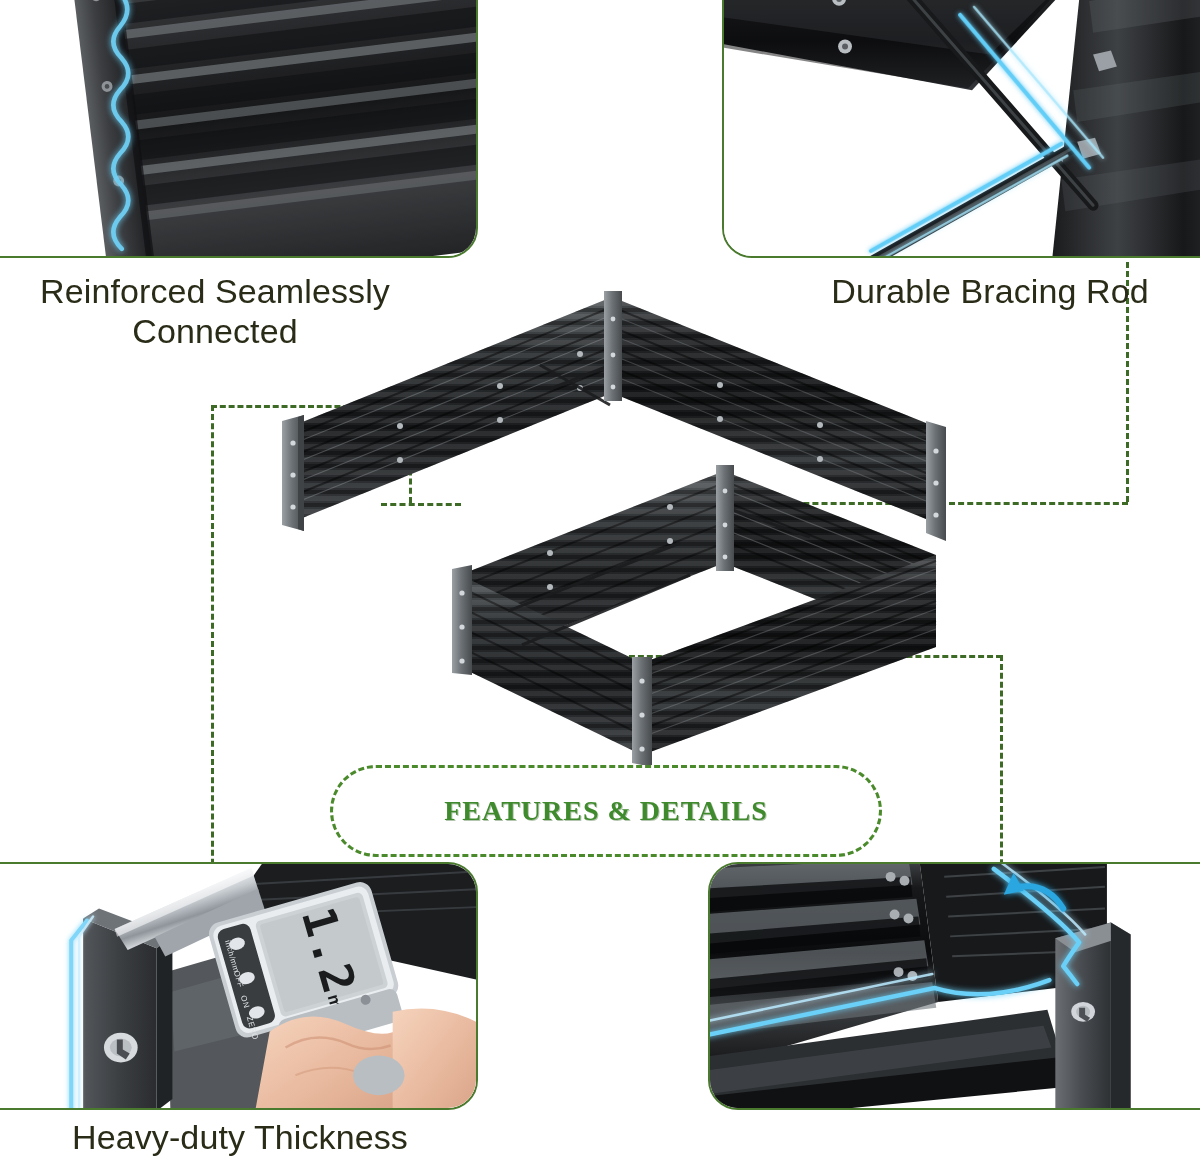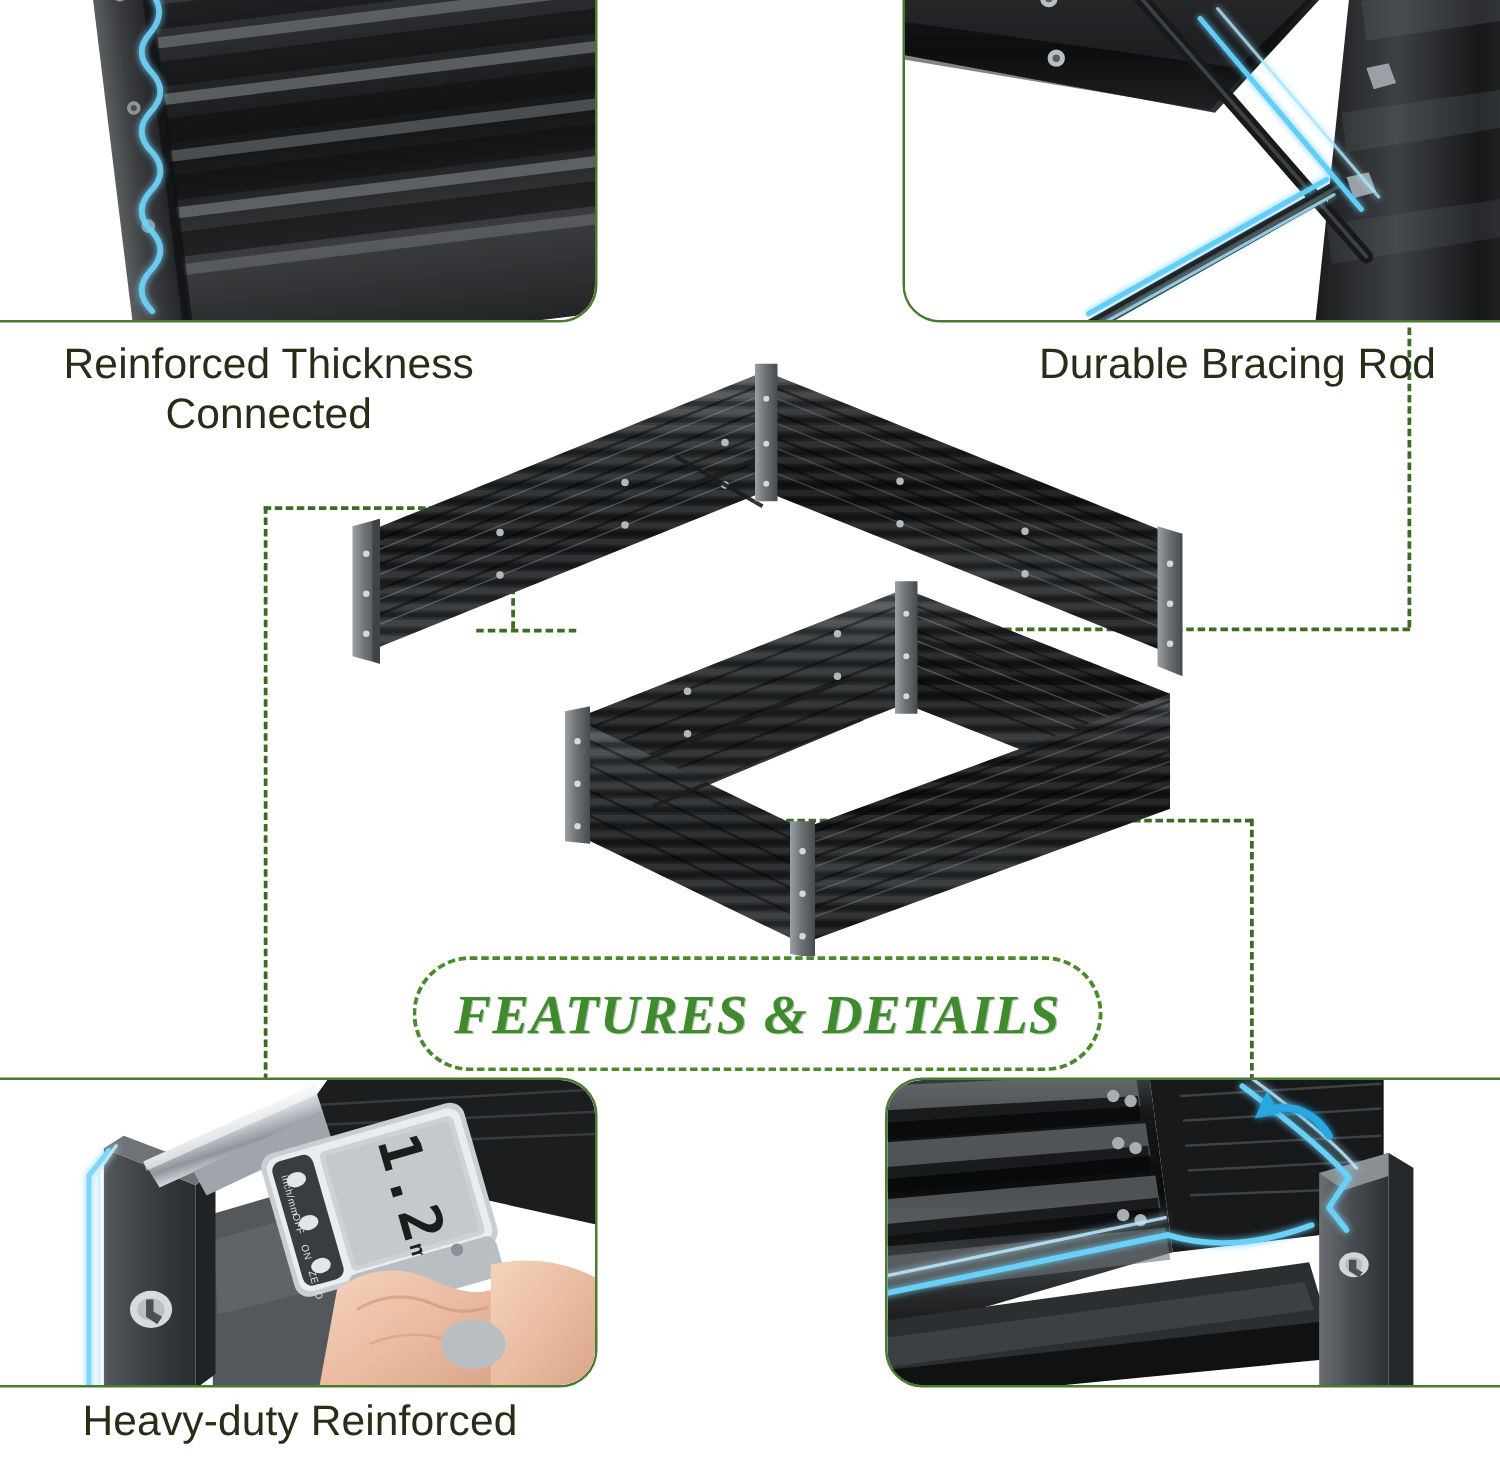--- a/index.html
+++ b/index.html
@@ -38,24 +38,23 @@
   .dash-v{position:absolute;width:0;border-left:3px dashed #3d6b25;}
 
   
   #banner{
     position:absolute;left:330px;top:765px;width:552px;height:92px;
     border:3px dashed #4a8a2b;border-radius:46px;background:#fff;
     display:flex;align-items:center;justify-content:center;box-sizing:border-box;
   }
   #banner .btxt{
     font-family:"Liberation Serif", serif;
-    font-weight:bold;font-size:44px;letter-spacing:1px;
+    font-weight:bold;font-size:28px;letter-spacing:1px;
     color:#3f8a2c;
     text-shadow:1px 1px 0 rgba(40,90,25,.35);
-    font-style:italic;
   }
 </style>
 </head>
 <body>
 
 <div id="stage">
 
   <div class="dash-h" style="left:211px;top:405px;width:200px;"></div>
   <div class="dash-v" style="left:211px;top:405px;height:478px;"></div>
 
@@ -132,21 +131,21 @@
 
         <g filter="url(#glowA)" opacity=".95">
           <path d="M151 24 q12 16 -2 32 q-14 16 2 32 q14 16 -2 32 q-14 16 2 32 q14 16 -2 32 q-14 16 2 32 q14 16 -2 32 q-14 16 2 32" fill="none" stroke="#6fd2f7" stroke-width="4.5" stroke-linecap="round"></path>
         </g>
         <g filter="url(#glowA)" opacity=".7">
           <path d="M143 20 L143 268" fill="none" stroke="#bde9fd" stroke-width="3"></path>
         </g>
       </svg>
     </div>
   </div>
-  <div class="caption" style="left:0px;top:272px;width:430px;">Reinforced Thickness
+  <div class="caption" style="left:0px;top:272px;width:430px;">Reinforced Seamlessly
 Connected</div>
 
   <div class="panel" style="left:722px;top:-30px;width:508px;height:288px;">
     <div class="photo">
       <svg viewBox="0 0 508 288" preserveAspectRatio="xMidYMid slice" width="100%" height="100%">
         <defs>
           <linearGradient id="ribB" x1="0" y1="0" x2="0" y2="1">
             <stop offset="0%" stop-color="#55585b"></stop>
             <stop offset="30%" stop-color="#202224"></stop>
             <stop offset="62%" stop-color="#0e0f11"></stop>
@@ -528,21 +527,21 @@
         <g>
           <path d="M300 170 q36 -26 76 -8 q40 18 56 4 l0 92 l-148 0 z" fill="url(#skinC)"></path>
           <path d="M316 186 q30 -18 62 -4 q22 10 44 2" fill="none" stroke="#cf9276" stroke-width="2.5" opacity=".6"></path>
           <path d="M326 214 q34 -14 66 -2" fill="none" stroke="#cf9276" stroke-width="2" opacity=".45"></path>
           <path d="M424 150 q44 -10 84 10 l0 98 l-84 0 z" fill="url(#skinC)"></path>
           <ellipse cx="410" cy="214" rx="26" ry="20" fill="#b9bec3"></ellipse>
         </g>
       </svg>
     </div>
   </div>
-  <div class="caption" style="left:0px;top:1118px;width:480px;">Heavy-duty Reinforced</div>
+  <div class="caption" style="left:0px;top:1118px;width:480px;">Heavy-duty Thickness</div>
 
   <div class="panel" style="left:708px;top:862px;width:522px;height:248px;">
     <div class="photo">
       <svg viewBox="0 0 522 248" preserveAspectRatio="xMidYMid slice" width="100%" height="100%">
         <defs>
           <linearGradient id="glossD" x1="0" y1="0" x2="0" y2="1">
             <stop offset="0%" stop-color="#4a4d50"></stop>
             <stop offset="16%" stop-color="#16181a"></stop>
             <stop offset="46%" stop-color="#0b0c0d"></stop>
             <stop offset="70%" stop-color="#3a3d40"></stop>

